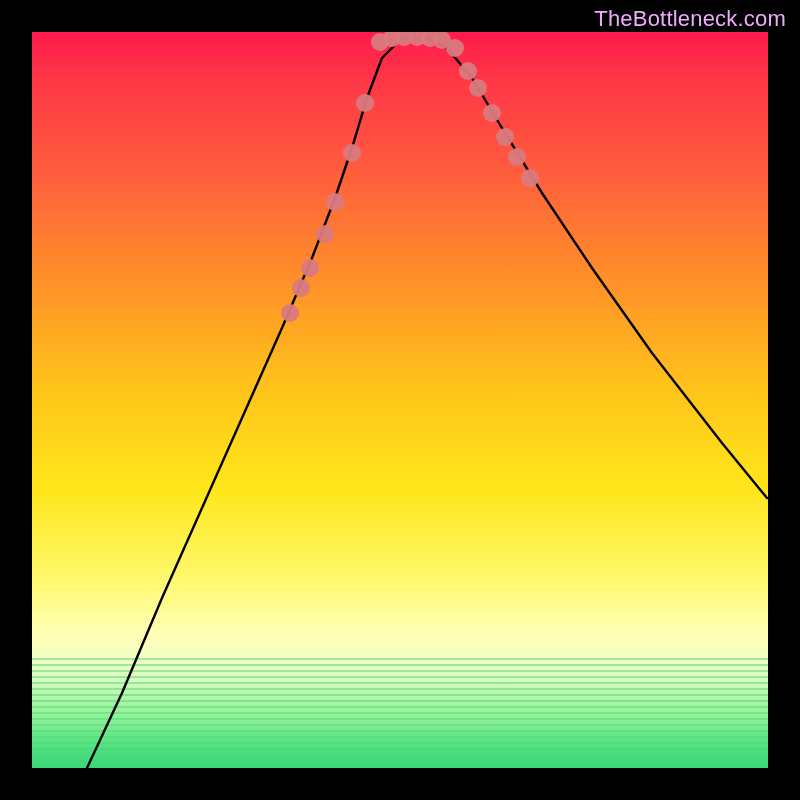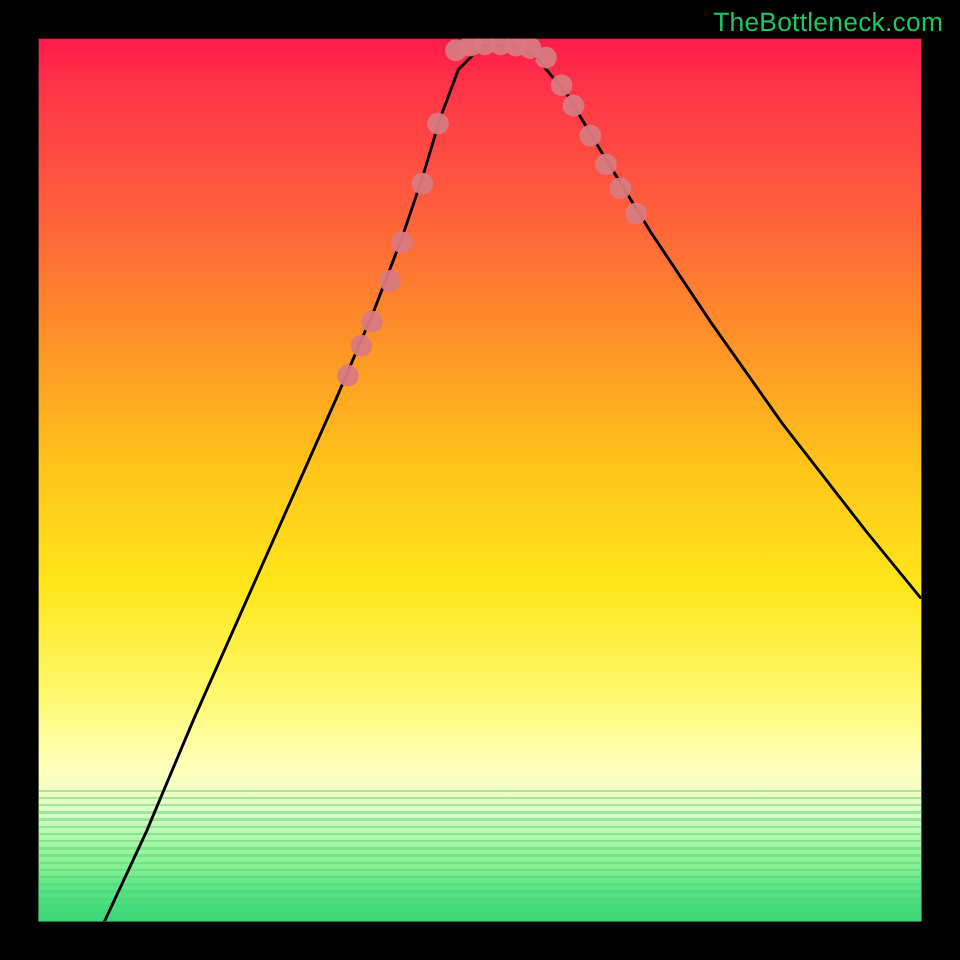--- a/index.html
+++ b/index.html
@@ -58,21 +58,21 @@
         rgba(255,255,255,0) 2px,
         rgba(255,255,255,0) 6px
       );
     mix-blend-mode: normal;
     pointer-events: none;
   }
   .watermark {
     position: absolute;
     top: 6px;
     right: 14px;
-    color: #22c55e;
+    color: #f0abfc;
     font-size: 22px;
     font-weight: 400;
     letter-spacing: 0.2px;
     user-select: none;
   }
   svg.curve {
     position: absolute;
     inset: 0;
   }
 </style>

